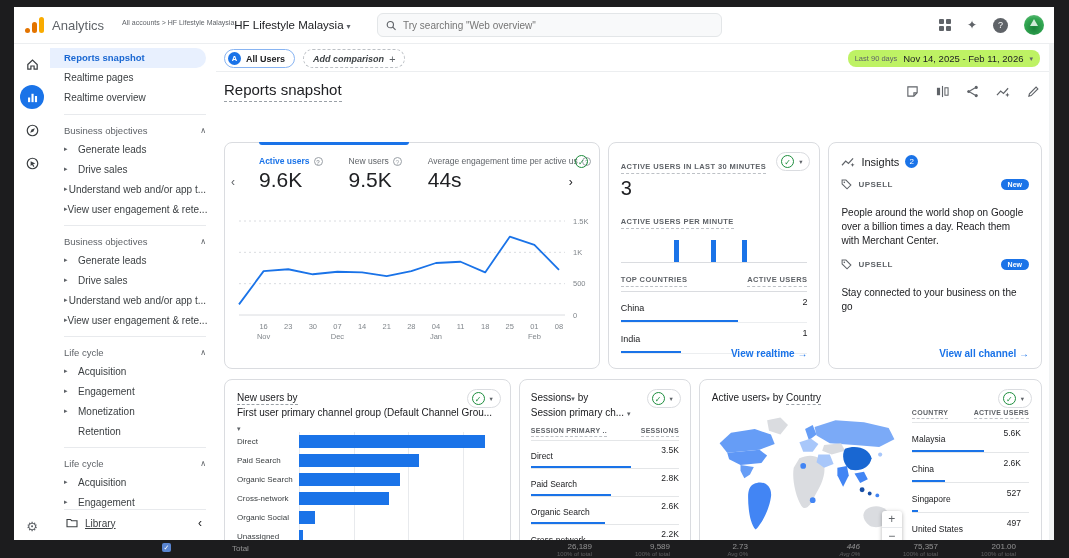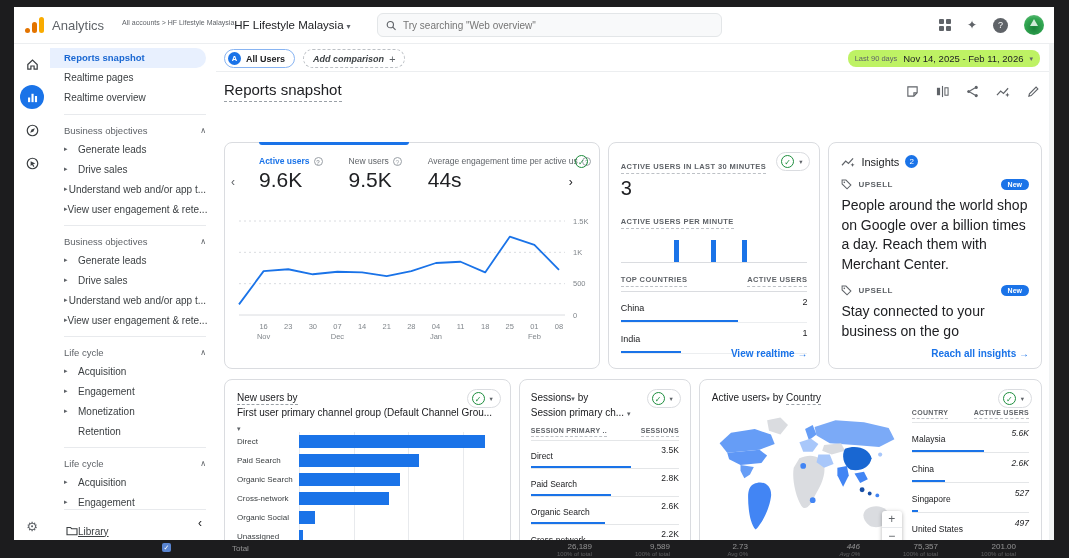--- a/index.html
+++ b/index.html
@@ -57,21 +57,21 @@
   
   .sidenav { width:166px; position:relative; padding-top:4px; font-size:10px; }
   .nav-item { height:20px; line-height:20px; padding-left:14px; color:#3c4043; cursor:pointer; white-space:nowrap;
     overflow:hidden; text-overflow:ellipsis; }
   .nav-item.active { background:#e8f0fe; color:#1967d2; border-radius:0 14px 14px 0; margin-right:10px; font-weight:bold; font-size:9.5px; }
   .nav-section { border-top:1px solid #e8eaed; margin:6px 10px 0 14px; padding-top:6px; }
   .nav-sec-title { display:flex; justify-content:space-between; color:#5f6368; font-size:9.5px; height:18px; align-items:center; cursor:pointer; }
   .nav-sec-title .chev { font-size:8px; color:#5f6368; }
   .nav-sub { display:flex; align-items:center; height:20px; color:#3c4043; cursor:pointer; white-space:nowrap; }
   .nav-sub .tri { width:14px; font-size:7px; color:#5f6368; }
-  .nav-lib { display:flex; align-items:center; padding-left:16px; height:22px; color:#3c4043; margin-top:8px; cursor:pointer;text-decoration:underline; }
+  .nav-lib { display:flex; align-items:center; gap:7px; padding-left:16px; height:22px; color:#3c4043; cursor:pointer;text-decoration:underline; }
   .nav-collapse { position:absolute; bottom:10px; right:14px; font-size:12px; color:#202124; cursor:pointer; }
   .nav-bottom-line { position:absolute; bottom:30px; left:14px; right:10px; border-top:1px solid #e8eaed; }
 
   
   .main { flex:1; position:relative; overflow:hidden; }
   .scroll-strip { position:absolute; right:0; top:0; bottom:0; width:5px; background:#f1f3f4; }
   .controls-row { height:26px; display:flex; align-items:center; padding:0 14px 0 8px; border-bottom:1px solid #eceef0; margin-top:2px; }
   .chip { display:flex; align-items:center; gap:5px; height:19px; border:1px solid #88b4f2; border-radius:11px;
     padding:0 9px 0 3px; font-size:9px; color:#202124; font-weight:bold; cursor:pointer; }
   .chip .ava { width:13px; height:13px; border-radius:50%; background:#1a73e8; color:#fff; font-size:7.5px;
@@ -136,21 +136,21 @@
 
   
   .ins-head { display:flex; align-items:center; gap:6px; padding:12px 12px 0; }
   .ins-title { font-size:11px; color:#202124; }
   .ins-badge { width:13px; height:13px; background:#1a73e8; border-radius:50%; color:#fff; font-size:8px;
     line-height:13px; text-align:center; }
   .ins-item { padding:11px 12px 0; }
   .ins-item-head { display:flex; align-items:center; gap:6px; }
   .ins-tag { font-size:8px; letter-spacing:.5px; color:#5f6368; font-weight:bold; }
   .new-badge { margin-left:auto; background:#1a73e8; color:#fff; font-size:7px; font-weight:bold; border-radius:8px; padding:2px 7px; }
-  .ins-text { font-size:14px; color:#202124; line-height:1.4; margin-top:6px; }
+  .ins-text { font-size:10px; color:#202124; line-height:1.4; margin-top:16px; }
 
   
   .bc-pad { padding:10px 12px 12px; }
   .card-title { font-size:10px; color:#202124; line-height:1.5; }
   .card-title .dotted { border-bottom:1px dashed #9aa0a6; padding-bottom:1px; }
   .card-title .dd { font-size:7px; color:#5f6368; }
   .bchart { position:absolute; left:12px; right:14px; top:52px; bottom:26px; }
   .brow { display:flex; align-items:center; height:19px; }
   .brow .lbl { width:62px; font-size:8px; color:#3c4043; flex:0 0 auto; }
   .btrack { position:relative; flex:1; height:100%; }
@@ -172,21 +172,21 @@
   .map-area { position:relative; width:190px; height:160px; flex:0 0 auto; }
   .map-zoom { position:absolute; right:0px; bottom:24px; width:20px; background:#fff; border-radius:3px;
     box-shadow:0 1px 4px rgba(0,0,0,.3); text-align:center; }
   .map-zoom div { font-size:12px; color:#5f6368; height:17px; line-height:17px; cursor:pointer; }
   .map-zoom div:first-child { border-bottom:1px solid #e8eaed; }
   .map-table { flex:1; margin-left:10px; }
   .mt-head { display:flex; justify-content:space-between; padding-bottom:3px; }
   .mt-head .h { font-size:7px; letter-spacing:.3px; color:#5f6368; font-weight:bold; border-bottom:1px dashed #bdc1c6; padding-bottom:2px; }
   .mt-row { position:relative; border-top:1px solid #e4e6e8; padding:5px 0 6px; }
   .mt-row .nm { font-size:8.5px; color:#202124; }
-  .mt-row .vl { position:absolute; right:0; top:5px; font-size:8.5px; color:#202124;font-style:italic; }
+  .mt-row .vl { position:absolute; right:8px; top:5px; font-size:8.5px; color:#202124; }
   .mt-row .bar { position:absolute; left:0; bottom:0; height:2px; background:#1a73e8; }
 </style>
 </head>
 <body>
 
 <div class="frame">
   <div class="ghost-row">
     <span class="ghost-check">✓</span>
     <span class="ghost-label">Total</span>
   <div class="gcell" style="left: 528px;">
@@ -538,21 +538,21 @@
                     <svg width="11" height="11" viewBox="0 0 12 12">
                       <path d="M1.2 1.2 H5.4 L10.8 6.6 L6.6 10.8 L1.2 5.4 Z" fill="none" stroke="#5f6368" stroke-width="1.1"></path>
                       <circle cx="3.6" cy="3.6" r="0.9" fill="#5f6368"></circle>
                     </svg>
                     <span class="ins-tag">UPSELL</span>
                     <span class="new-badge">New</span>
                   </div>
                   <div class="ins-text">Stay connected to your business on the go</div>
                 </div>
               </div>
-            <span class="link"><span>Reach all insights</span> <span>→</span></span>
+            <span class="link"><span>View all channel</span> <span>→</span></span>
           </section>
         </div>
 
         <div class="crow crow2">
 
           <section class="card card4">
             <span class="pill">
                 <span class="ck">✓</span>
                 <span class="dd">▾</span>
               </span>

